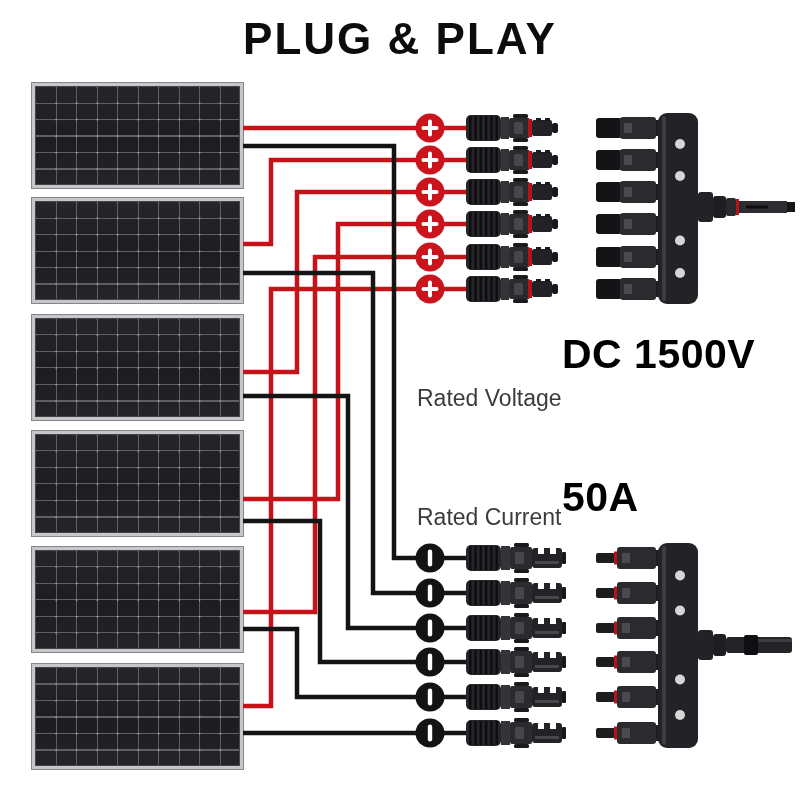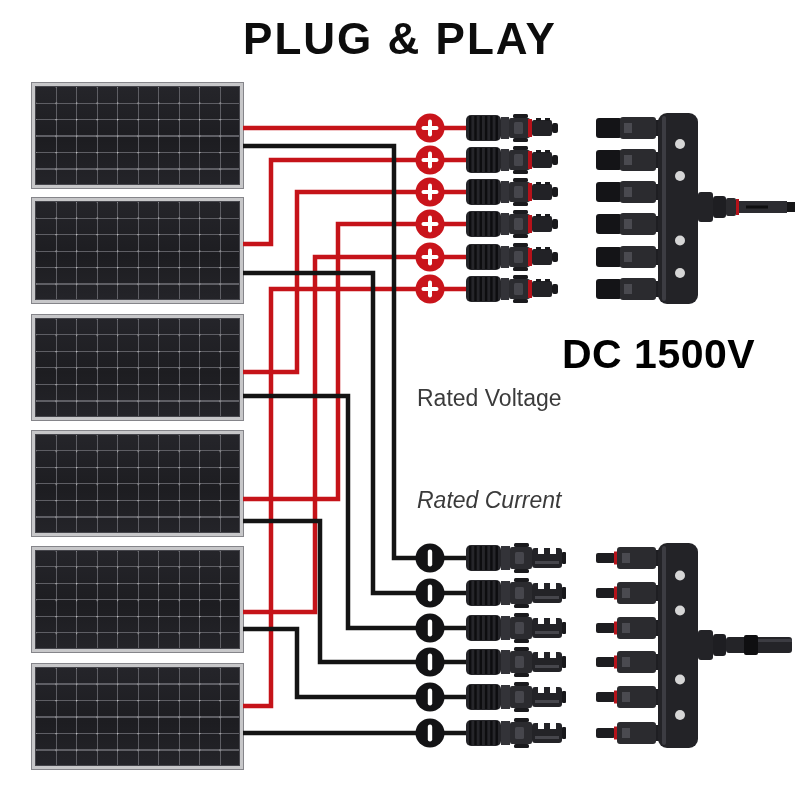--- a/index.html
+++ b/index.html
@@ -417,14 +417,15 @@
         <rect x="698" y="630" width="15" height="30" rx="3" fill="#232327"></rect>
         <rect x="713" y="634" width="13" height="22" rx="3" fill="#1e1e22"></rect>
         <rect x="726" y="637" width="66" height="16" rx="3" fill="#242428"></rect>
         <rect x="744" y="635" width="14" height="20" rx="2" fill="#0f0f11"></rect>
         <rect x="758" y="639" width="34" height="3" fill="#3c3c42"></rect>
       </g>
     </svg>
 
   <div class="spec-label" id="voltage-label" style="left: 417px; top: 347px; margin-top: 38px;">Rated Voltage</div>
   <div class="spec-value" id="voltage-value" style="left: 562px; top: 331px;">DC 1500V</div>
-  <div class="spec-label" id="current-label" style="left: 417px; top: 487px; font-style: italic;">Rated Current</div>
+  <div class="spec-label" id="current-label" style="left: 417px; top: 504px;">Rated Current</div>
+  <div class="spec-value" id="current-value" style="left: 562px; top: 474px;">50A</div>
 </div>
 
 </body></html>

